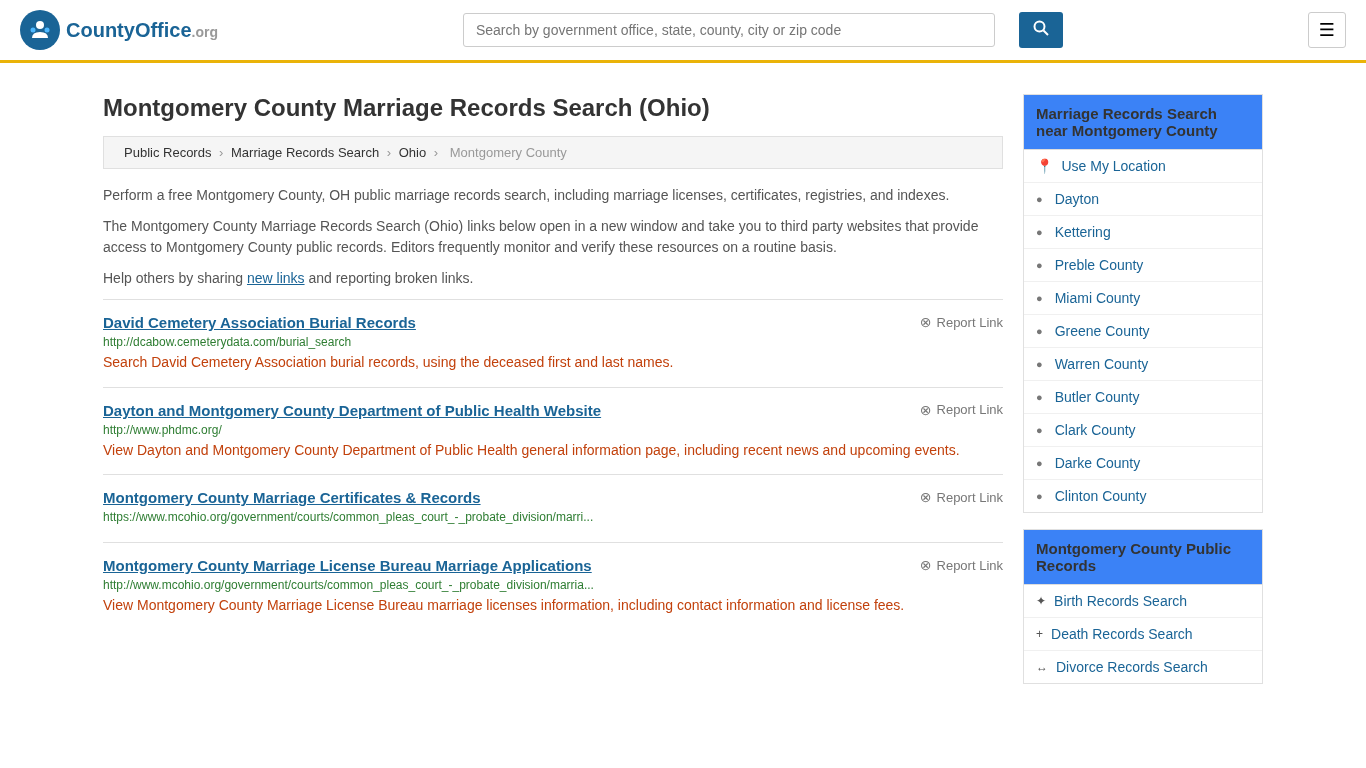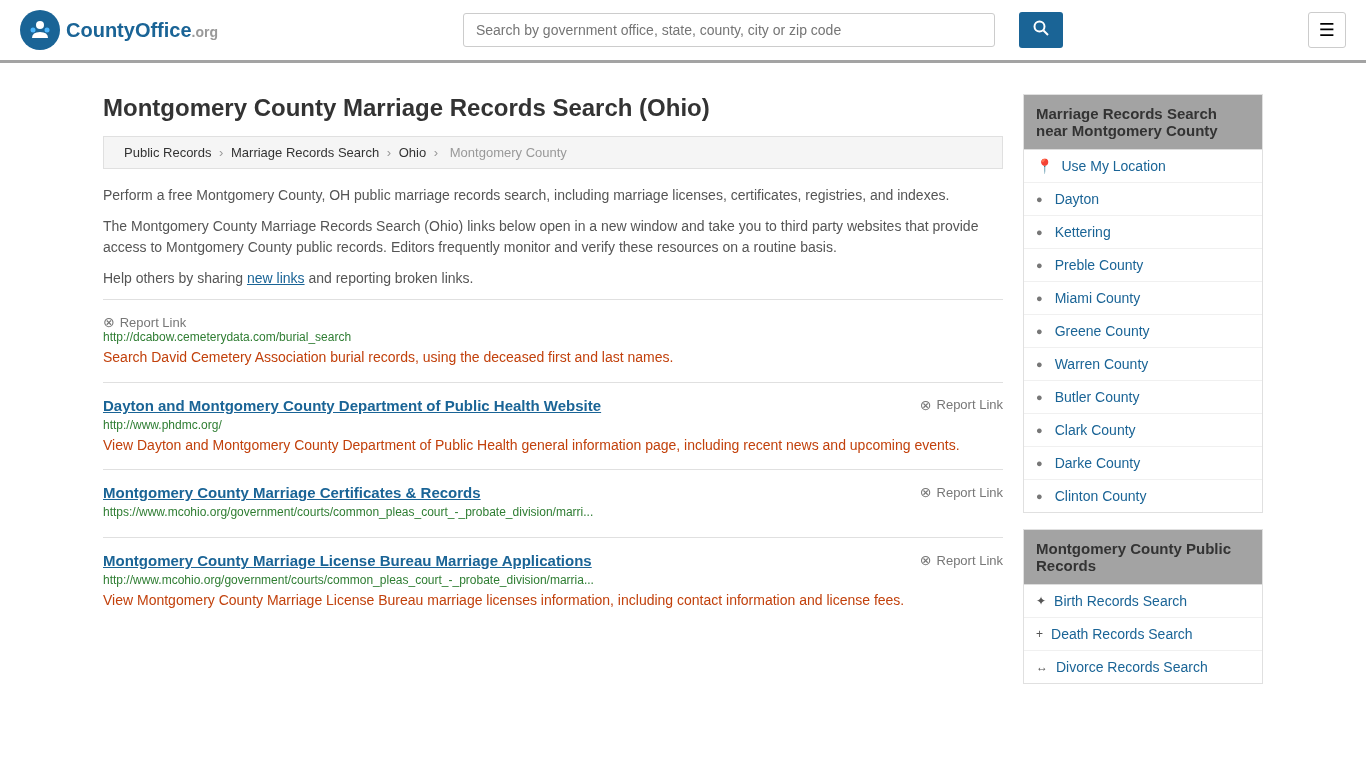--- a/index.html
+++ b/index.html
@@ -1,21 +1,21 @@
 <!DOCTYPE html>
 <html><head>
   <meta charset="utf-8">
   <style>
     * { box-sizing: border-box; margin: 0; padding: 0; }
     body { font-family: Arial, sans-serif; font-size: 14px; color: #333; background: #fff; }
 
     
     #header {
       background: #fff;
-      border-bottom: 3px solid #a3a3a3;
+      border-bottom: 3px solid #eab308;
       padding: 10px 20px;
       display: flex;
       align-items: center;
       justify-content: space-between;
     }
     #logo-area {
       display: flex;
       align-items: center;
       gap: 6px;
     }
@@ -170,21 +170,21 @@
     
     #sidebar {
       width: 240px;
       flex-shrink: 0;
     }
     .sidebar-section {
       border: 1px solid #e0e0e0;
       margin-bottom: 16px;
     }
     .sidebar-header {
-      background: #a3a3a3;
+      background: #3b82f6;
       padding: 10px 12px;
       font-size: 15px;
       font-weight: bold;
       color: #333;
       border-bottom: 1px solid #ddd;
     }
     .sidebar-list {
       list-style: none;
       padding: 0;
     }
@@ -261,20 +261,21 @@
 
     <p id="desc1">Perform a free Montgomery County, OH public marriage records search, including marriage licenses, certificates, registries, and indexes.</p>
     <p id="desc2">The Montgomery County Marriage Records Search (Ohio) links below open in a new window and take you to third party websites that provide access to Montgomery County public records. Editors frequently monitor and verify these resources on a routine basis.</p>
     <p id="desc3">
       <span>Help others by sharing </span><a href="#">new links</a><span> and reporting broken links.</span>
     </p>
 
     <div id="results-list">
     <div class="result-item">
       <div class="result-header">
+        <a href="#" class="result-title">David Cemetery Association Burial Records</a>
         <span class="report-link">
           <span class="report-icon">⊗</span>
           <span>Report Link</span>
         </span>
       </div>
       <div class="result-url">http://dcabow.cemeterydata.com/burial_search</div>
       <div class="result-desc">Search David Cemetery Association burial records, using the deceased first and last names.</div>
     </div>
         <div class="result-item">
       <div class="result-header">

